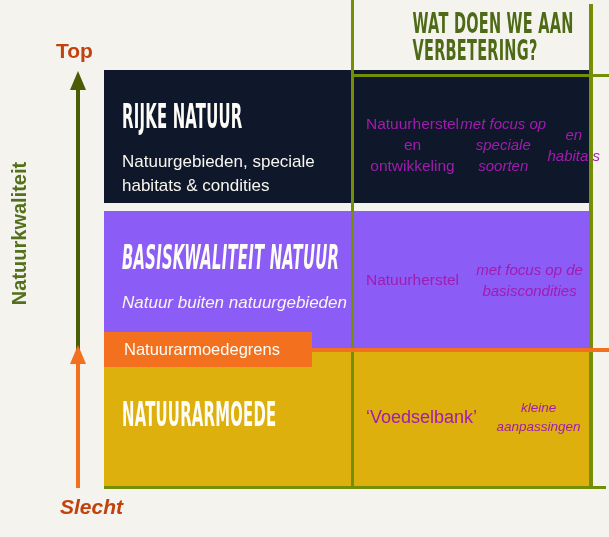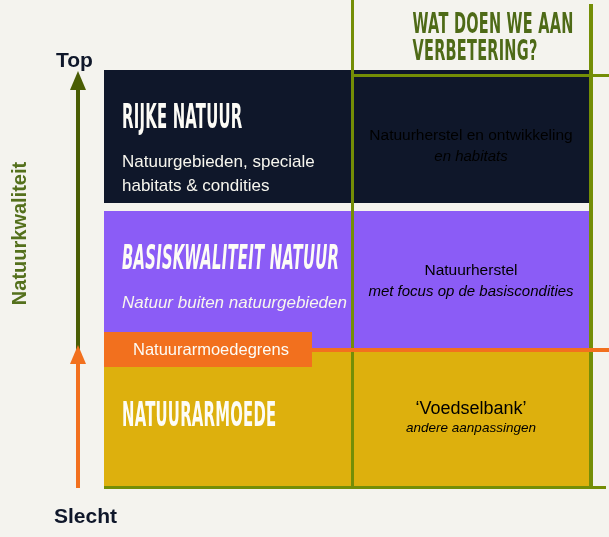--- a/index.html
+++ b/index.html
@@ -32,21 +32,21 @@
   }
 
   
   .header{
     left:354px;top:10px;width:234px;
     color:#4e6a17;font-size:29px;line-height:27px;
   }
 
   
   .axis-label{
-    color:#0f172a;font-weight:700;font-size:21px;margin-top:9px;
+    color:#c2410c;font-weight:700;font-size:21px;
   }
   .yaxis{
     left:-96px;top:222px;width:230px;text-align:center;
     transform:rotate(-90deg);
     color:#54701c;font-weight:700;font-size:20px;
     white-space:nowrap;
   }
 
   
   .shaft-green{left:76px;top:88px;width:4px;height:264px;background:#4a5d04;}
@@ -67,58 +67,58 @@
   .band-rich{top:70px;height:133px;background:#0f172a;padding:30px 0 0 18px;}
   .band-basic{top:211px;height:137px;background:#8b5cf6;padding:30px 0 0 18px;font-style:italic;}
   .band-poverty{top:348px;height:138px;background:#ddb00d;padding:50px 0 4px 18px;}
   .band-title{color:#fdfcf6;font-size:33px;line-height:34px;}
   .band-sub{color:#f7f6ee;font-size:17px;line-height:24px;margin-top:16px;}
   .band-sub div{white-space:nowrap;}
 
   
   .cell{
     left:354px;width:234px;
-    display:flex;flex-direction:column;justify-content:center;align-items:center;
-    text-align:center;color:#000000;
+    display:flex;flex-direction:row;justify-content:center;align-items:center;
+    text-align:center;color:#a21caf;padding-left:12px;
   }
   .cell-rich{top:78px;height:133px;}
   .cell-basic{top:211px;height:137px;}
   .cell-poverty{top:348px;height:138px;}
   .cell-main{font-size:15.5px;line-height:21px;}
   .cell-detail{font-style:italic;font-size:15px;line-height:21px;}
   .cell-poverty .cell-main{font-size:18px;line-height:20px;}
   .cell-poverty .cell-detail{font-size:13.5px;line-height:19px;}
 
   
   .vline-divider{left:351px;top:0;width:3px;height:486px;background:#748e06;}
   .vline-right{left:589px;top:4px;width:4px;height:482px;background:#748e06;}
   .hline-top{left:352px;top:74px;width:257px;height:3px;background:#748e06;}
   .hline-bottom{left:104px;top:486px;width:502px;height:3px;background:#748e06;}
   .hline-orange{left:311px;top:348px;width:298px;height:4px;background:#f2701e;}
 
   
   .threshold-box{
     left:104px;top:332px;width:208px;height:35px;background:#f2701e;
-    display:flex;align-items:center;box-sizing:border-box;padding-left:29px;
+    display:flex;align-items:center;box-sizing:border-box;padding-left:20px;
     color:#fdfcf6;font-size:16.5px;
   }
 </style>
 </head>
 <body>
 
 <div>
 
   <div class="abs header">
     <div class="condensed-center">WAT DOEN WE AAN</div>
     <div class="condensed-center">VERBETERING?</div>
   </div>
 
   <div class="abs yaxis">Natuurkwaliteit</div>
   <div class="abs axis-label" style="left:56px;top:39px;">Top</div>
-  <div class="abs axis-label" style="left:54px;top:495px;">Slecht</div>
+  <div class="abs axis-label" style="left:60px;top:495px;font-style:italic;">Slecht</div>
 
   <div class="abs head-green"></div>
   <div class="abs shaft-green"></div>
   <div class="abs head-orange"></div>
   <div class="abs shaft-orange"></div>
 
   <div class="abs band band-rich">
     <div class="condensed band-title">RIJKE NATUUR</div>
     <div class="band-sub">
       <div>Natuurgebieden, speciale</div>
@@ -132,31 +132,32 @@
       <div>Natuur buiten natuurgebieden</div>
     </div>
   </div>
 
   <div class="abs band band-poverty">
     <div class="condensed band-title">NATUURARMOEDE</div>
   </div>
 
   <div class="abs cell cell-rich">
     <div class="cell-main">Natuurherstel en ontwikkeling</div>
+    <div class="cell-detail">met focus op speciale soorten</div>
     <div class="cell-detail">en habitats</div>
   </div>
 
   <div class="abs cell cell-basic">
     <div class="cell-main">Natuurherstel</div>
     <div class="cell-detail">met focus op de basiscondities</div>
   </div>
 
   <div class="abs cell cell-poverty">
     <div class="cell-main">‘Voedselbank’</div>
-    <div class="cell-detail">andere aanpassingen</div>
+    <div class="cell-detail">kleine aanpassingen</div>
   </div>
 
   <div class="abs vline-divider"></div>
   <div class="abs vline-right"></div>
   <div class="abs hline-top"></div>
   <div class="abs hline-bottom"></div>
 
   <div class="abs hline-orange"></div>
   <div class="abs threshold-box">
     <span>Natuurarmoedegrens</span>

